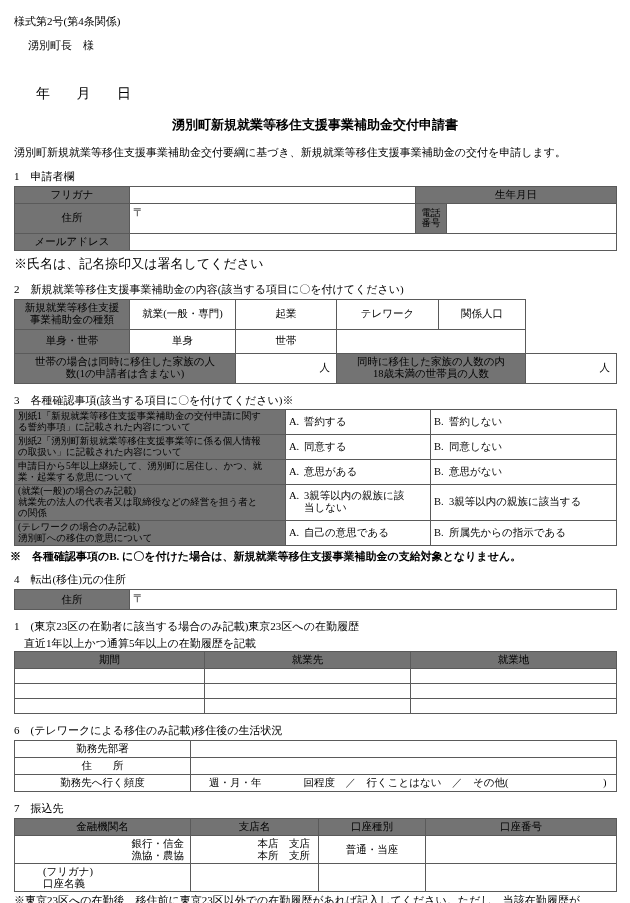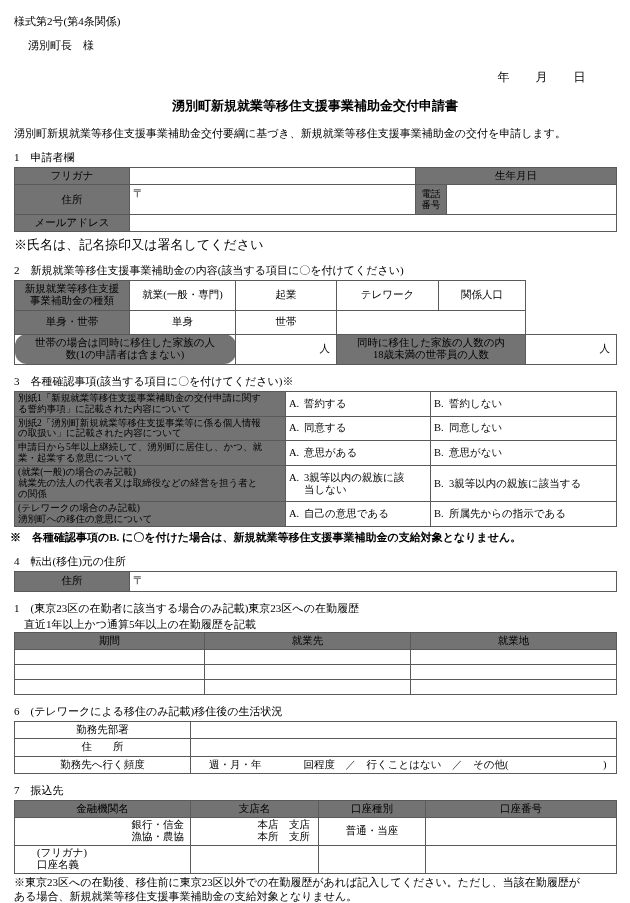--- a/index.html
+++ b/index.html
@@ -32,24 +32,24 @@
   .form-code {
     padding-top: 14px;
     font-size: 11px;
   }
   .addressee {
     margin-top: 9px;
     padding-left: 14px;
     font-size: 11px;
   }
   .date-line {
-    margin-top: 16px;
-    text-align: right;
+    margin-top: 32px;
+    text-align: left;
     padding-right: 30px;
-    font-size: 12px;
+    font-size: 14px;
     letter-spacing: 0.5px;
   }
   .date-line span { margin-left: 22px; }
   .doc-title {
     margin-top: 12px;
     text-align: center;
     font-size: 13px;
     font-weight: bold;
   }
   .intro {
@@ -196,21 +196,21 @@
         <td class="nb"></td>
       </tr>
       <tr>
         <td class="gray c h-opt">単身・世帯</td>
         <td class="c h-opt">単身</td>
         <td class="c h-opt">世帯</td>
         <td class="h-opt" colspan="2"></td>
         <td class="nb"></td>
       </tr>
       <tr>
-        <td class="gray c h-opt2 tight" colspan="2" style="white-space:pre-line;border-radius:12px;">世帯の場合は同時に移住した家族の人
+        <td class="gray c h-opt2 tight" colspan="2" style="white-space:pre-line;">世帯の場合は同時に移住した家族の人
 数(1の申請者は含まない)</td>
         <td class="r h-opt2 yen-unit">人</td>
         <td class="gray c h-opt2 tight" colspan="2" style="white-space:pre-line;">同時に移住した家族の人数の内
 18歳未満の世帯員の人数</td>
         <td class="r h-opt2 yen-unit">人</td>
       </tr>
     </tbody>
   </table>
 
   <div class="pad sec-head">3　各種確認事項(該当する項目に〇を付けてください)※</div>
@@ -364,21 +364,21 @@
       </tr>
       <tr>
         <td class="r tight" style="height:28px;white-space:pre-line;padding-right:6px;">銀行・信金
 漁協・農協</td>
         <td class="r tight" style="height:28px;white-space:pre-line;padding-right:8px;">本店　支店
 本所　支所</td>
         <td class="c" style="height:28px;">普通・当座</td>
         <td style="height:28px;"></td>
       </tr>
       <tr>
-        <td class="l tight" style="height:28px;white-space:pre-line;padding-left:22px;margin-left:48px;">(フリガナ)
+        <td class="l tight" style="height:28px;white-space:pre-line;padding-left:28px;margin-left:48px;">(フリガナ)
 口座名義</td>
         <td style="height:28px;"></td>
         <td style="height:28px;"></td>
         <td style="height:28px;"></td>
       </tr>
     </tbody>
   </table>
   <div class="pad note-wrap" style="white-space:pre-line;">※東京23区への在勤後、移住前に東京23区以外での在勤履歴があれば記入してください。ただし、当該在勤履歴が
 ある場合、新規就業等移住支援事業補助金の支給対象となりません。</div>
 

